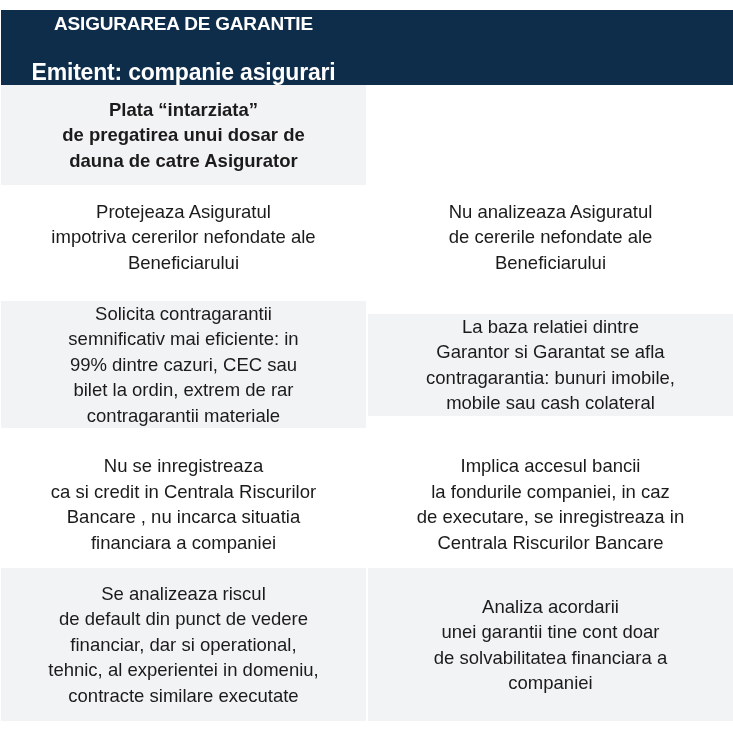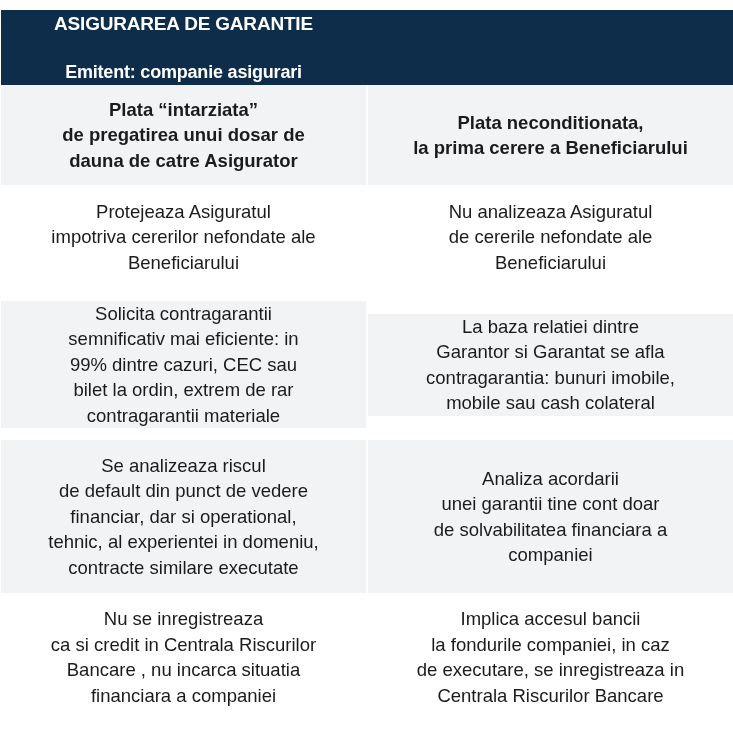--- a/index.html
+++ b/index.html
@@ -34,21 +34,21 @@
       justify-content: center;
       text-align: center;
       font-weight: bold;
       font-size: 19px;
       line-height: 25px;
       letter-spacing: -0.2px;
     }
     .header .cell.left { width: 365px; flex: 0 0 365px; }
     .header .cell.right { flex: 1; }
     .header .title { text-transform: none; }
-    .header .sub { font-size: 18px; margin-top: 24px; }
+    .header .sub { font-size: 23px; margin-top: 24px; }
     .row {
       display: flex;
     }
     .row.gray .cell { background: #f2f3f5; }
     .row.white .cell { background: #ffffff; }
     .row .cell {
       display: flex;
       align-items: center;
       justify-content: center;
       text-align: center;
@@ -73,22 +73,20 @@
     <div class="cell left">
       <div class="title">ASIGURAREA DE GARANTIE</div>
       <div class="sub">Emitent: companie asigurari</div>
     </div>
   </div>
 
   <div class="row gray r1">
     <div class="cell left">Plata “intarziata”
 de pregatirea unui dosar de
 dauna de catre Asigurator</div>
-    <div class="cell right">Plata neconditionata,
-la prima cerere a Beneficiarului</div>
   </div>
 
   <div class="row white r2">
     <div class="cell left">Protejeaza Asiguratul
 impotriva cererilor nefondate ale
 Beneficiarului</div>
     <div class="cell right">Nu analizeaza Asiguratul
 de cererile nefondate ale
 Beneficiarului</div>
   </div>
@@ -98,35 +96,35 @@
 semnificativ mai eficiente: in
 99% dintre cazuri, CEC sau
 bilet la ordin, extrem de rar
 contragarantii materiale</div>
     <div class="cell right">La baza relatiei dintre
 Garantor si Garantat se afla
 contragarantia: bunuri imobile,
 mobile sau cash colateral</div>
   </div>
 
+  <div class="row white r4">
+    <div class="cell left">Nu se inregistreaza
+ca si credit in Centrala Riscurilor
+Bancare , nu incarca situatia
+financiara a companiei</div>
+    <div class="cell right">Implica accesul bancii
+la fondurile companiei, in caz
+de executare, se inregistreaza in
+Centrala Riscurilor Bancare</div>
+  </div>
+
   <div class="row gray r5">
     <div class="cell left">Se analizeaza riscul
 de default din punct de vedere
 financiar, dar si operational,
 tehnic, al experientei in domeniu,
 contracte similare executate</div>
     <div class="cell right">Analiza acordarii
 unei garantii tine cont doar
 de solvabilitatea financiara a
 companiei</div>
   </div>
-
-  <div class="row white r4">
-    <div class="cell left">Nu se inregistreaza
-ca si credit in Centrala Riscurilor
-Bancare , nu incarca situatia
-financiara a companiei</div>
-    <div class="cell right">Implica accesul bancii
-la fondurile companiei, in caz
-de executare, se inregistreaza in
-Centrala Riscurilor Bancare</div>
-  </div>
 </div>
 
 </body></html>

